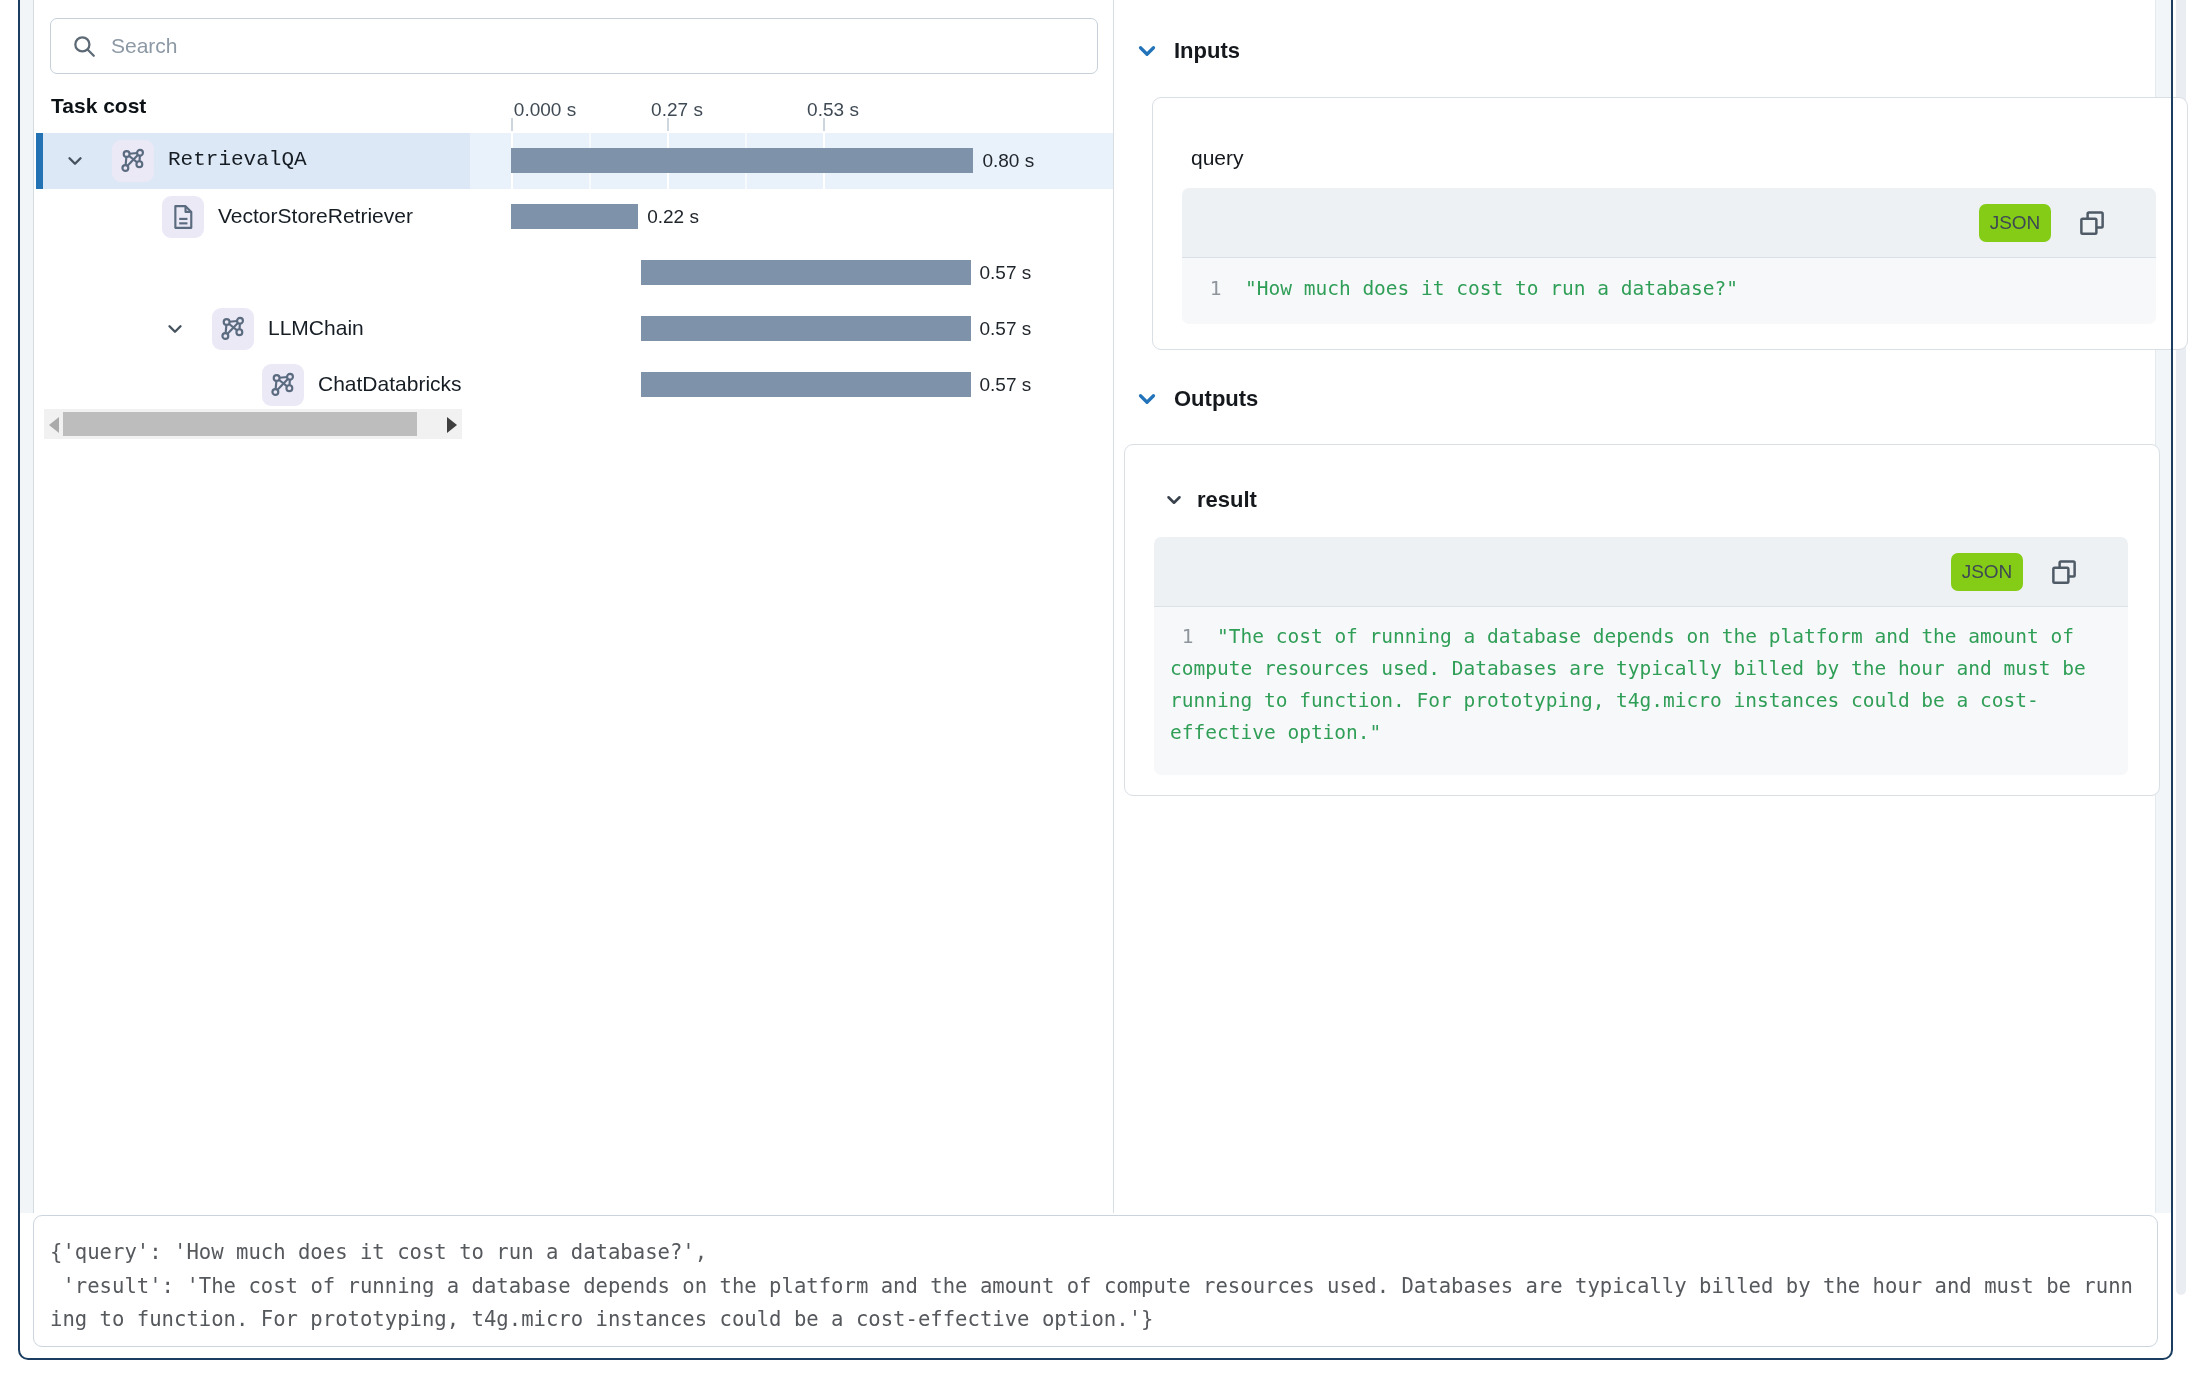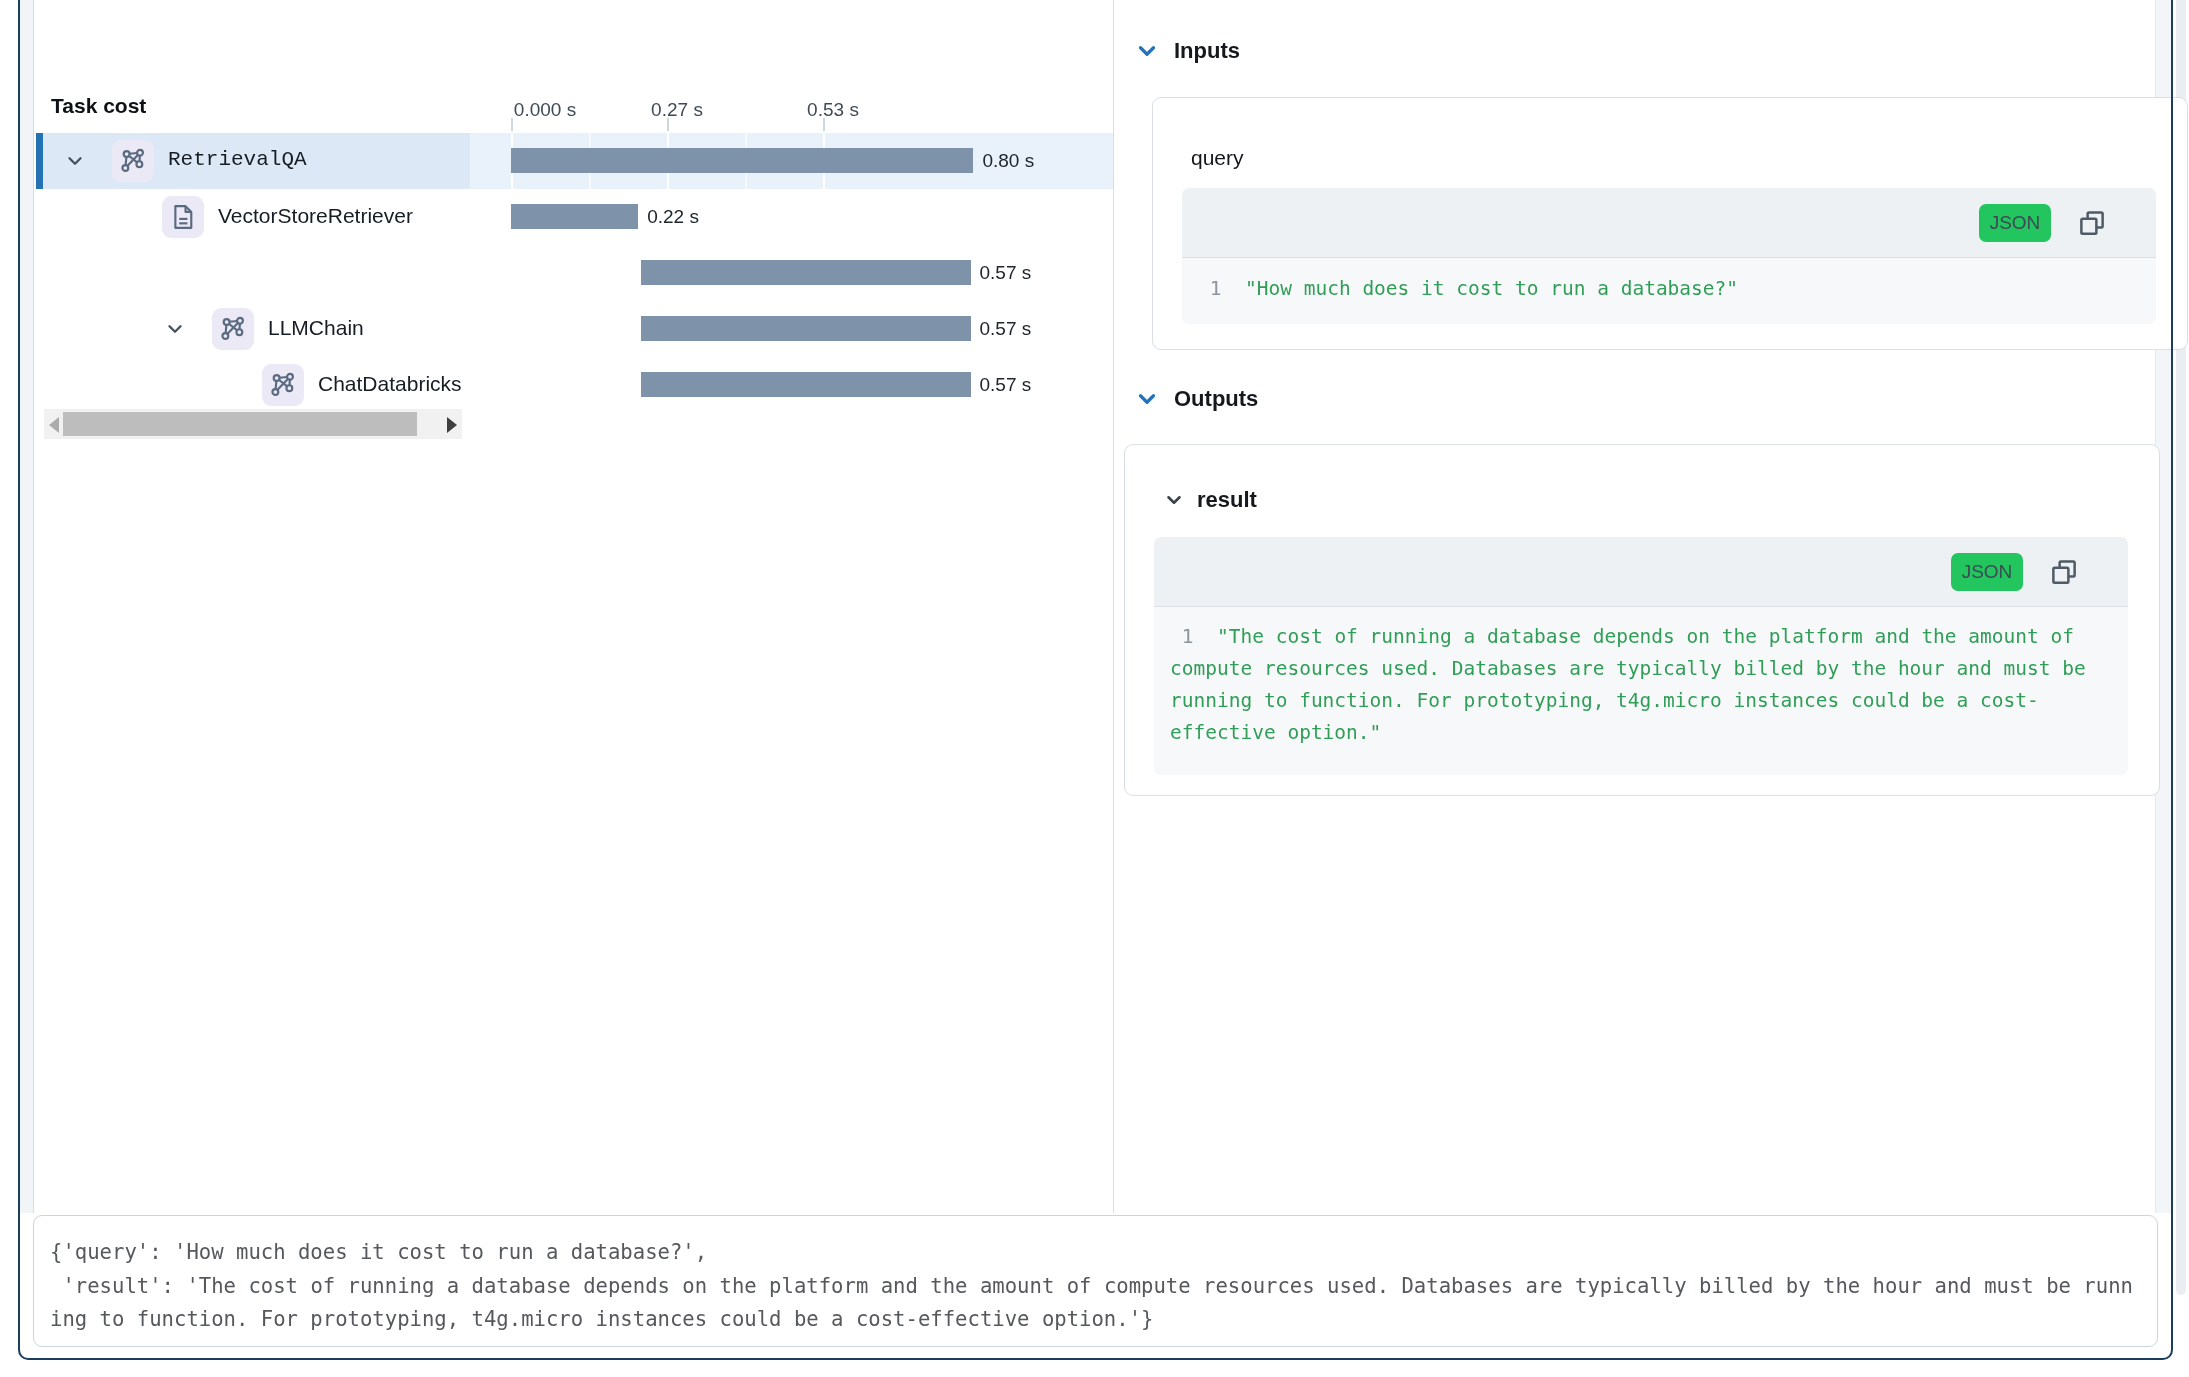--- a/index.html
+++ b/index.html
@@ -49,21 +49,21 @@
   .arr-right{right:5px;border-left:10px solid #3F3F3F;}
 
   
   .sec-head{display:flex;align-items:center;gap:14px;}
   .sec-title{font-size:22px;font-weight:600;color:#15181C;}
   .card{border:1px solid #D8DFE5;border-radius:9px;background:#fff;}
   .field-label{font-size:21px;color:#14181D;}
   .codeblock{position:absolute;left:29px;border:0;border-radius:7px;overflow:hidden;}
   .code-head{height:69px;background:#EEF1F4;border-bottom:1px solid #DAE0E5;display:flex;
              align-items:center;justify-content:flex-end;gap:26px;padding-right:49px;}
-  .json-pill{min-width:72px;height:38px;background:#22c55e;border-radius:7px;display:flex;align-items:center;
+  .json-pill{min-width:72px;height:38px;background:#84cc16;border-radius:7px;display:flex;align-items:center;
              justify-content:center;font-size:19px;color:#3E4954;cursor:pointer;}
   .copy-btn{width:30px;height:30px;cursor:pointer;}
   .code-body{background:#F7F8F9;}
   pre.code{margin:0;font-family:"DejaVu Sans Mono",monospace;font-size:19.5px;line-height:32px;
            white-space:pre-wrap;color:#2F9E57;}
   .ln{color:#8E959D;}
   .str{color:#2F9E57;}
 
   
   .stdout-box{left:33px;top:1215px;width:2125px;height:132px;border:1px solid #CCD5DE;border-radius:9px;
@@ -74,20 +74,27 @@
 </head>
 <body>
 
 <div id="canvas">
 
   <div class="abs gutter-left"></div>
   <div class="abs vscroll"></div>
   <div class="abs pane-divider"></div>
   <div class="abs page-scroll"></div>
 
+  <div class="abs searchbox">
+    <svg width="26" height="26" viewBox="0 0 24 24" fill="none" stroke="#5D6A76" stroke-width="2.1" stroke-linecap="round">
+      <circle cx="10.5" cy="10.5" r="6.5"></circle>
+        <line x1="15.5" y1="15.5" x2="21" y2="21"></line>
+    </svg>
+    <span class="search-ph">Search</span>
+  </div>
 
   <div class="abs task-head">Task cost</div>
   <div class="abs axis-label" style="left:545px">0.000 s</div>
   <div class="abs axis-label" style="left:677px">0.27 s</div>
   <div class="abs axis-label" style="left:833px">0.53 s</div>
   <div class="abs tick" style="left:511px"></div>
   <div class="abs tick" style="left:667px"></div>
   <div class="abs tick" style="left:823px"></div>
 
   <div id="rows">

